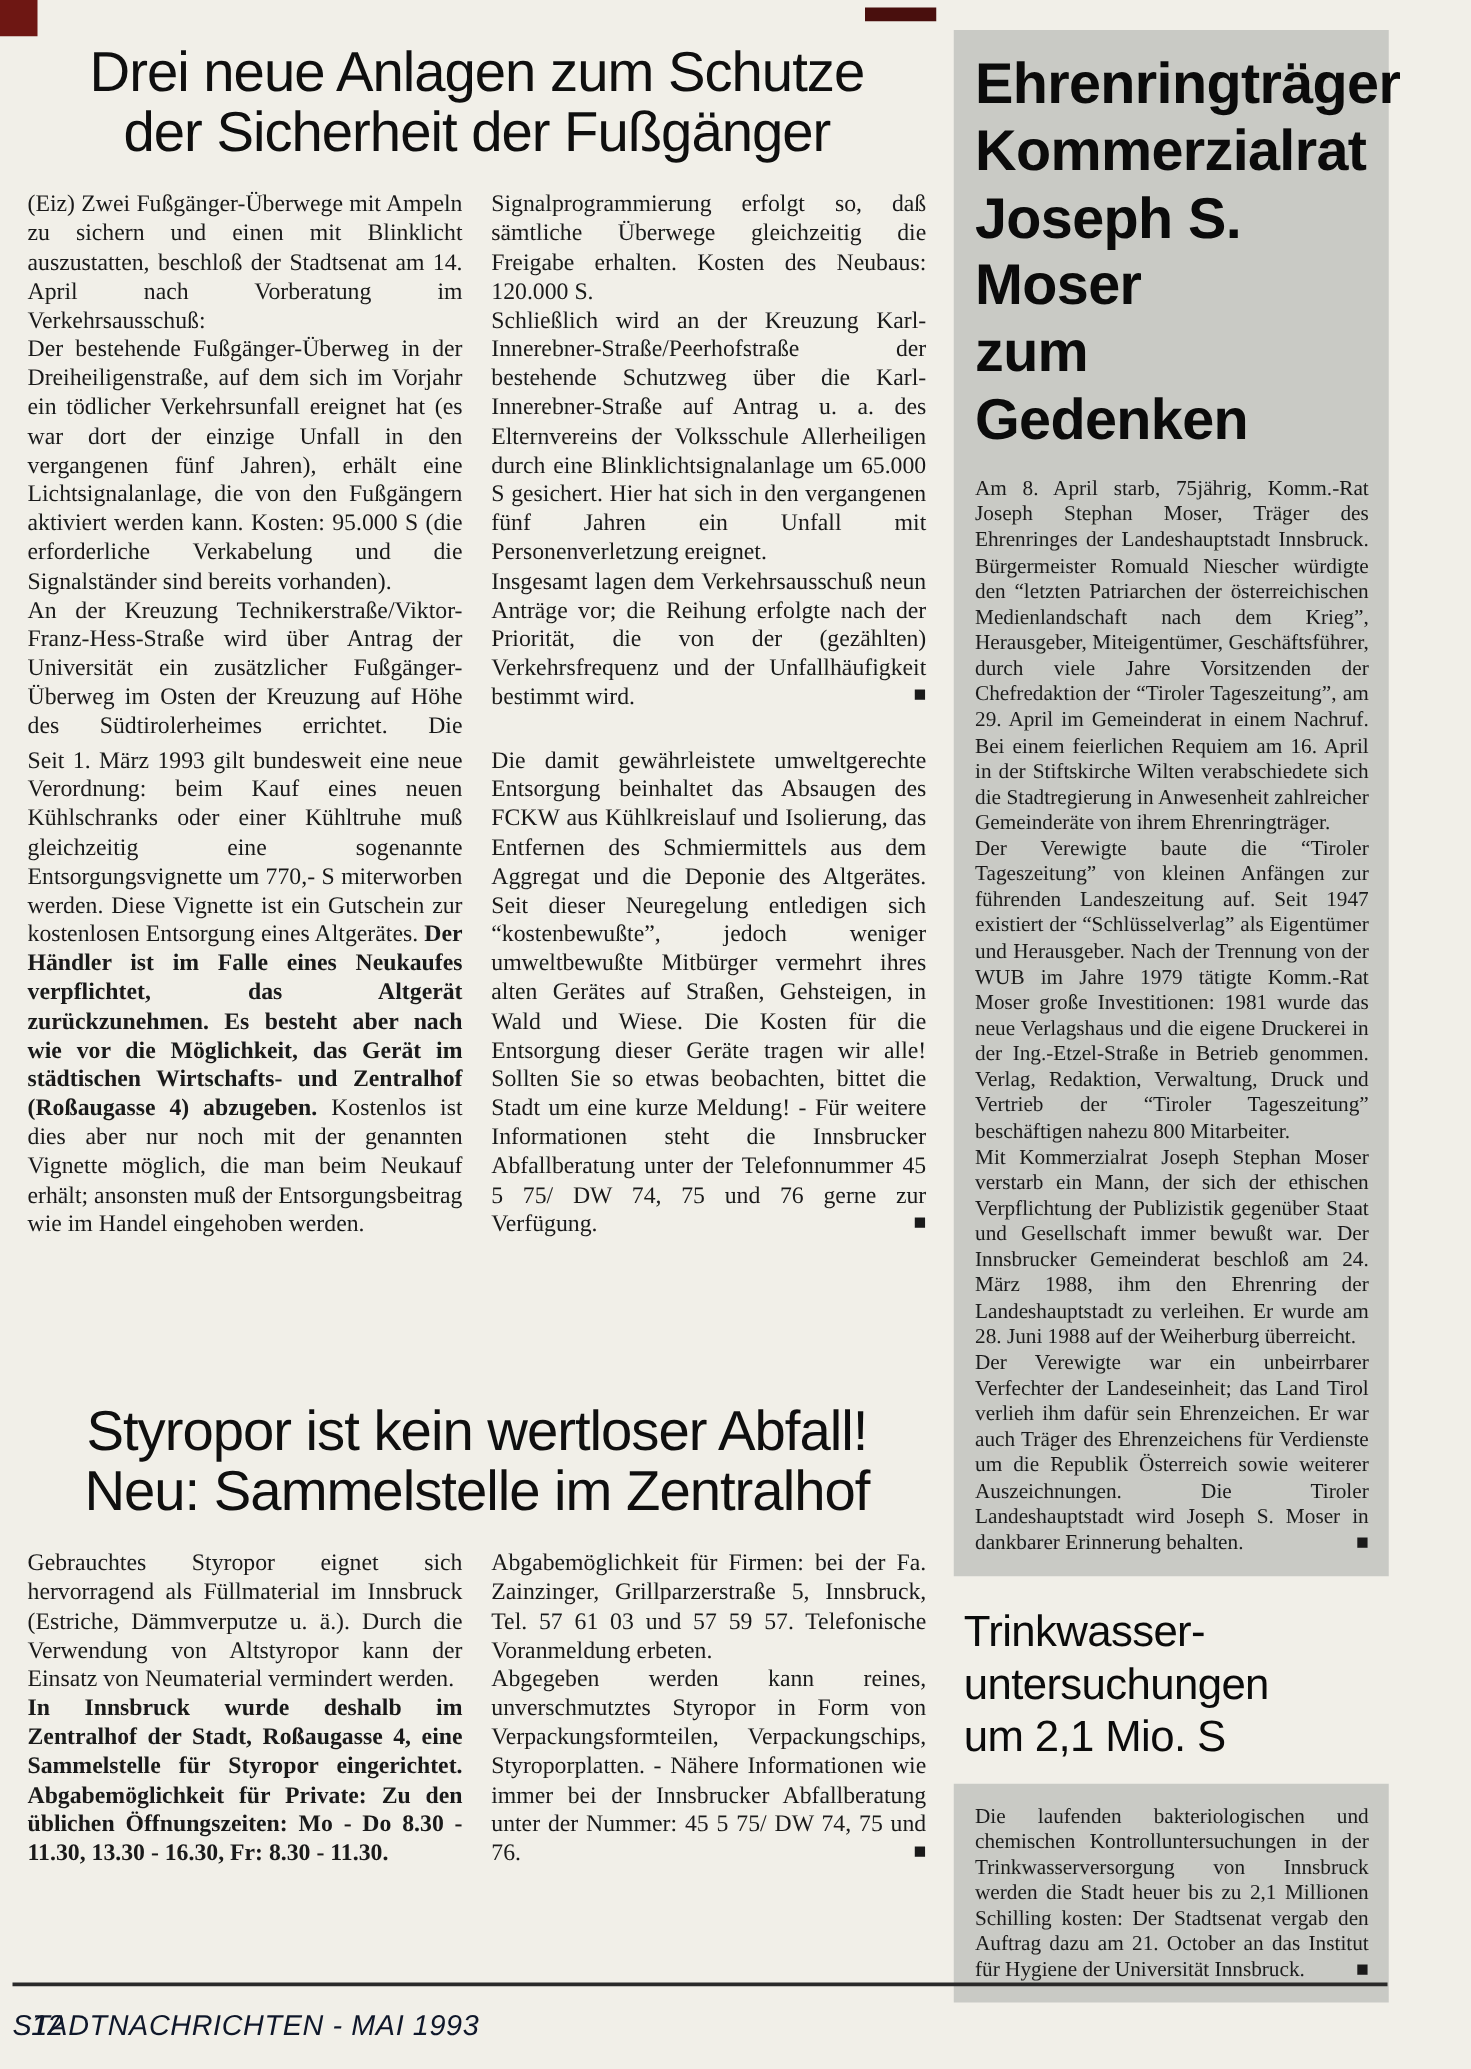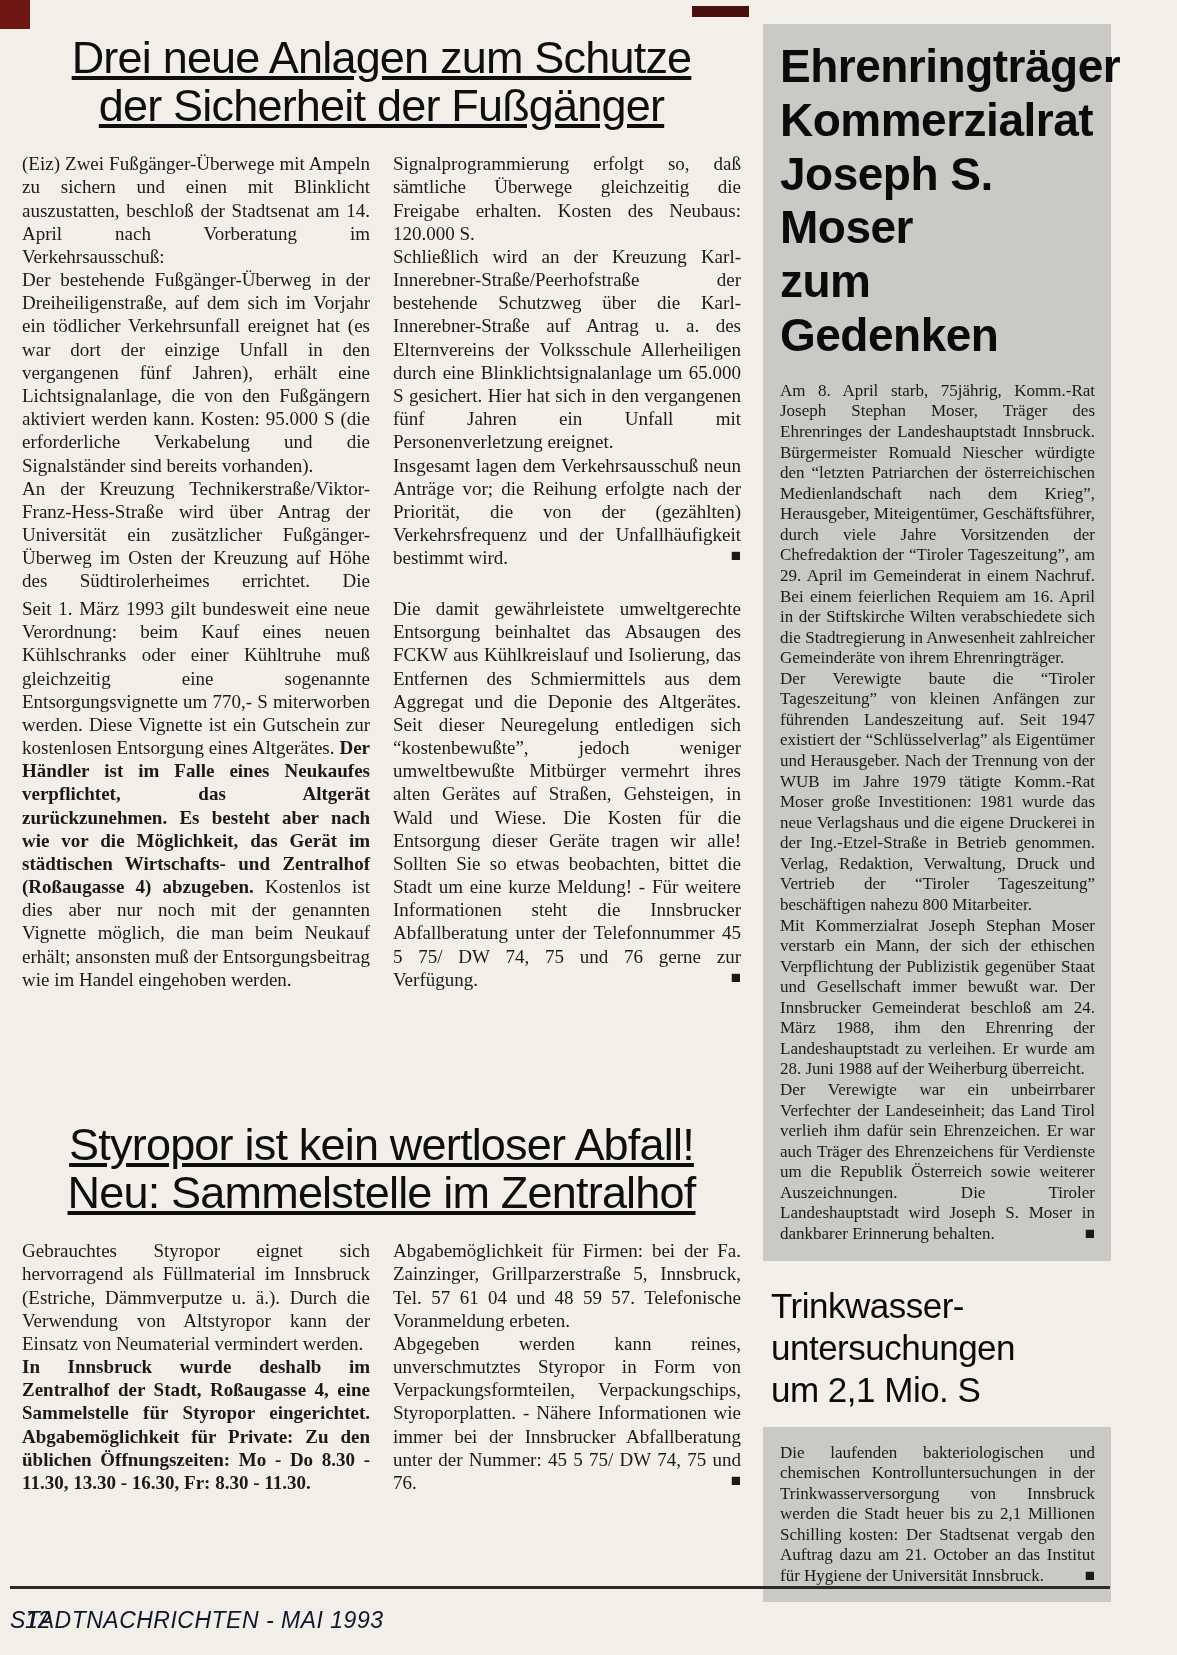--- a/index.html
+++ b/index.html
@@ -26,21 +26,20 @@
   #sec-styrofoam   { top: 1121px; }
 
   .article-title {
     font-family: "Liberation Sans", sans-serif;
     font-weight: normal;
     font-size: 45px; line-height: 1.07;
     letter-spacing: -0.8px;
     text-align: center;
     color: #0f0f0f;
     margin: 0 0 22px 0;
-    text-decoration: underline;
   }
 
   .cols {
     columns: 2; column-gap: 23px;
     font-size: 19px; line-height: 1.22;
     text-align: justify;
     hyphens: auto; -webkit-hyphens: auto;
   }
   .cols p { margin: 0; }
   .cols b { font-weight: bold; }
@@ -109,21 +108,21 @@
       <p><span>Seit 1. März 1993 gilt bundesweit eine neue Verordnung: beim Kauf eines neuen Kühlschranks oder einer Kühltruhe muß gleichzeitig eine sogenannte Entsorgungsvignette um 770,- S miterworben werden. Diese Vignette ist ein Gutschein zur kostenlosen Entsorgung eines Altgerätes. </span><b>Der Händler ist im Falle eines Neukaufes verpflichtet, das Altgerät zurückzunehmen. Es besteht aber nach wie vor die Möglichkeit, das Gerät im städtischen Wirtschafts- und Zentralhof (Roßaugasse 4) abzugeben. </b><span>Kostenlos ist dies aber nur noch mit der genannten Vignette möglich, die man beim Neukauf erhält; ansonsten muß der Entsorgungsbeitrag wie im Handel eingehoben werden.</span></p>
       <p><span>Die damit gewährleistete umweltgerechte Entsorgung beinhaltet das Absaugen des FCKW aus Kühlkreislauf und Isolierung, das Entfernen des Schmiermittels aus dem Aggregat und die Deponie des Altgerätes. Seit dieser Neuregelung entledigen sich “kostenbewußte”, jedoch weniger umweltbewußte Mitbürger vermehrt ihres alten Gerätes auf Straßen, Gehsteigen, in Wald und Wiese. Die Kosten für die Entsorgung dieser Geräte tragen wir alle! Sollten Sie so etwas beobachten, bittet die Stadt um eine kurze Meldung! - Für weitere Informationen steht die Innsbrucker Abfallberatung unter der Telefonnummer 45 5 75/ DW 74, 75 und 76 gerne zur Verfügung.</span><span class="endmark">■</span></p>
     </div>
 </section>
 
 <section class="section" id="sec-styrofoam">
   <h1 class="article-title">Styropor ist kein wertloser Abfall!<br>Neu: Sammelstelle im Zentralhof</h1>
   <div class="cols">
       <p><span>Gebrauchtes Styropor eignet sich hervorragend als Füllmaterial im Innsbruck (Estriche, Dämmverputze u. ä.). Durch die Verwendung von Altstyropor kann der Einsatz von Neumaterial vermindert werden.</span></p>
       <p><b>In Innsbruck wurde deshalb im Zentralhof der Stadt, Roßaugasse 4, eine Sammelstelle für Styropor eingerichtet. Abgabemöglichkeit für Private: Zu den üblichen Öffnungszeiten: Mo - Do 8.30 - 11.30, 13.30 - 16.30, Fr: 8.30 - 11.30.</b></p>
-      <p><span>Abgabemöglichkeit für Firmen: bei der Fa. Zainzinger, Grillparzerstraße 5, Innsbruck, Tel. 57 61 04 und 48 59 57. Telefonische Voranmeldung erbeten.</span></p>
+      <p><span>Abgabemöglichkeit für Firmen: bei der Fa. Zainzinger, Grillparzerstraße 5, Innsbruck, Tel. 57 61 03 und 57 59 57. Telefonische Voranmeldung erbeten.</span></p>
       <p><span>Abgegeben werden kann reines, unverschmutztes Styropor in Form von Verpackungsformteilen, Verpackungschips, Styroporplatten. - Nähere Informationen wie immer bei der Innsbrucker Abfallberatung unter der Nummer: 45 5 75/ DW 74, 75 und 76.</span><span class="endmark">■</span></p>
     </div>
 </section>
 
 <aside class="sidebar">
   <div class="graybox" id="moser-box">
     <h2 class="sidebar-title">Ehrenringträger<br>Kommerzialrat<br>Joseph S. Moser<br>zum Gedenken</h2>
     <div class="sidebar-body">
         <p><span>Am 8. April starb, 75jährig, Komm.-Rat Joseph Stephan Moser, Träger des Ehrenringes der Landeshauptstadt Innsbruck. Bürgermeister Romuald Niescher würdigte den “letzten Patriarchen der österreichischen Medienlandschaft nach dem Krieg”, Herausgeber, Miteigentümer, Geschäftsführer, durch viele Jahre Vorsitzenden der Chefredaktion der “Tiroler Tageszeitung”, am 29. April im Gemeinderat in einem Nachruf. Bei einem feierlichen Requiem am 16. April in der Stiftskirche Wilten verabschiedete sich die Stadtregierung in Anwesenheit zahlreicher Gemeinderäte von ihrem Ehrenringträger.</span></p>
         <p><span>Der Verewigte baute die “Tiroler Tageszeitung” von kleinen Anfängen zur führenden Landeszeitung auf. Seit 1947 existiert der “Schlüsselverlag” als Eigentümer und Herausgeber. Nach der Trennung von der WUB im Jahre 1979 tätigte Komm.-Rat Moser große Investitionen: 1981 wurde das neue Verlagshaus und die eigene Druckerei in der Ing.-Etzel-Straße in Betrieb genommen. Verlag, Redaktion, Verwaltung, Druck und Vertrieb der “Tiroler Tageszeitung” beschäftigen nahezu 800 Mitarbeiter.</span></p>

